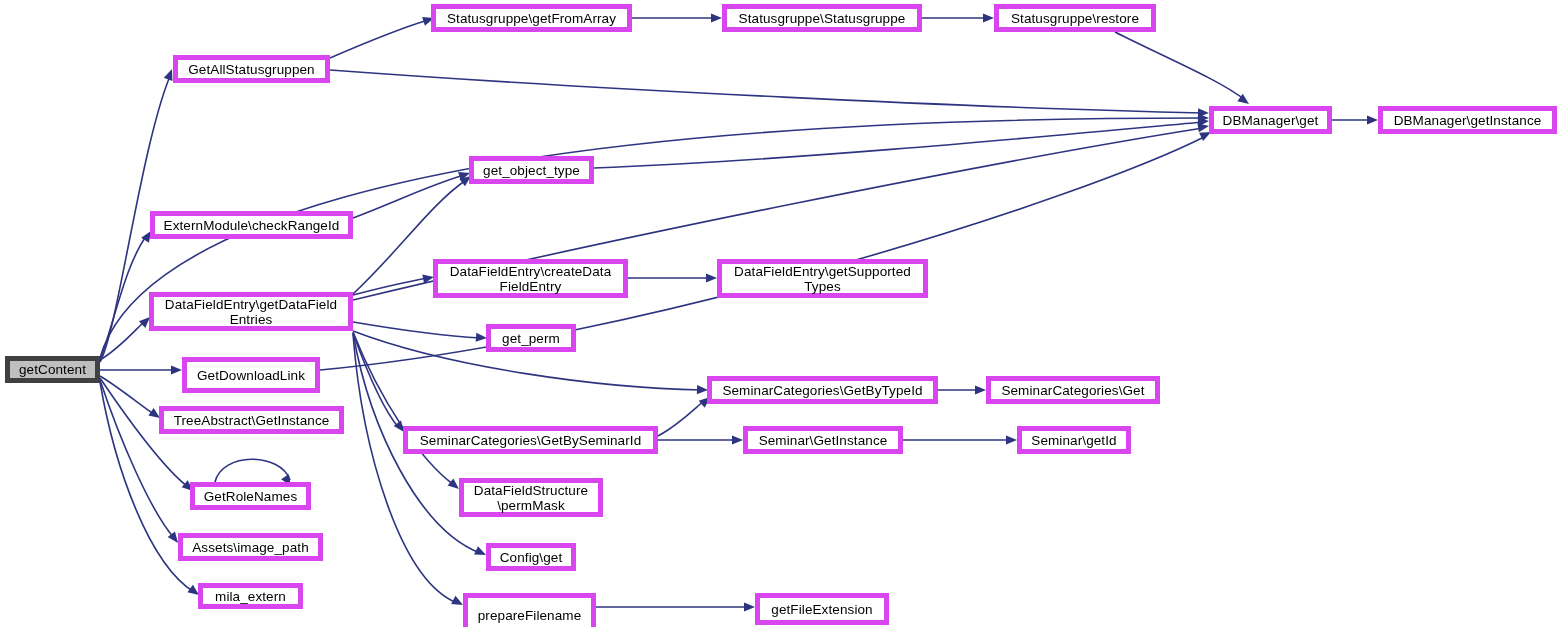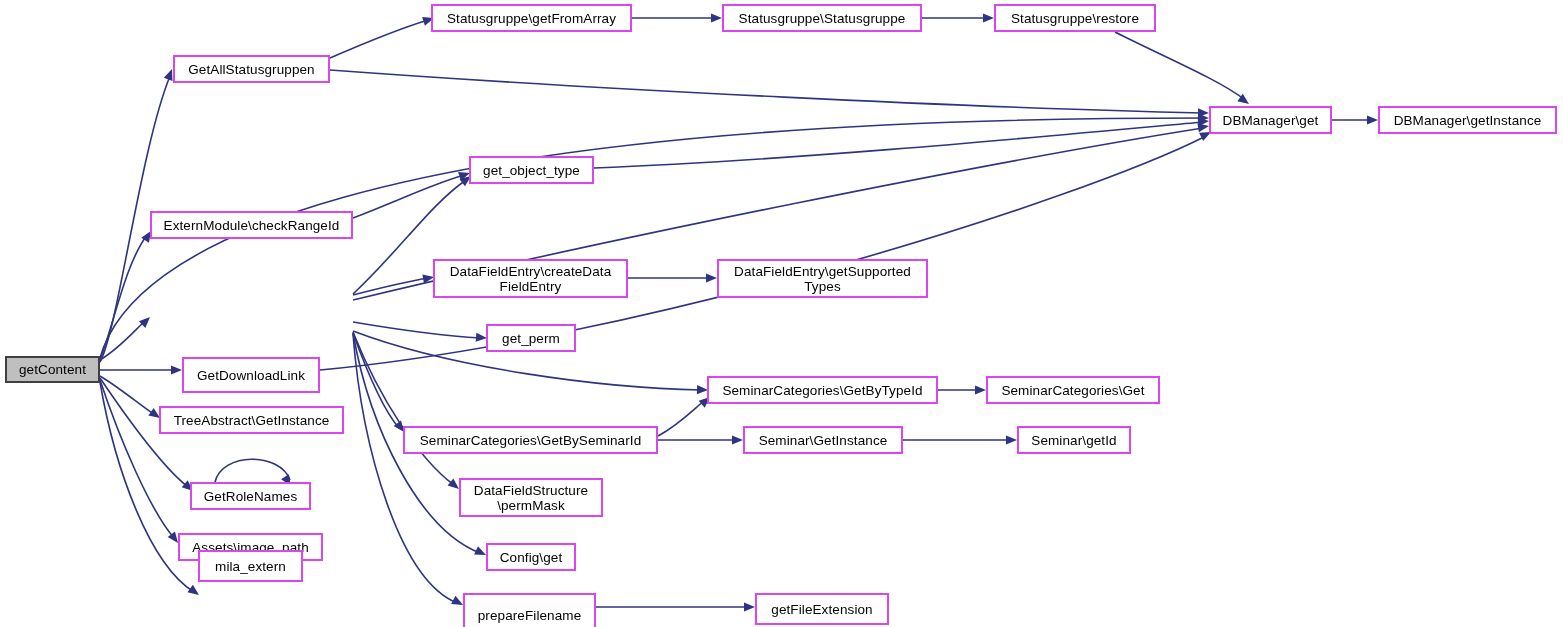--- a/index.html
+++ b/index.html
@@ -7,21 +7,21 @@
     position:relative;
     width:1563px;height:627px;
     background:#ffffff;
     font-family:"Liberation Sans","DejaVu Sans",sans-serif;
     overflow:hidden;
   }
   #edge-layer{position:absolute;left:0;top:0;width:1563px;height:627px;}
   .node{
     position:absolute;
     box-sizing:border-box;
-    border:2px solid #d946ef;
+    border:5px solid #d946ef;
     background:#ffffff;
     color:#000000;
     font-size:13.5px;
     line-height:15px;
     display:flex;
     align-items:center;
     justify-content:center;
     text-align:center;
     white-space:pre-line;
     z-index:5;
@@ -108,33 +108,35 @@
     </svg>
 <div class="node root" style="left: 5px; top: 356px; width: 95px; height: 27px;">getContent</div>
     <div class="node" style="left: 173px; top: 55px; width: 157px; height: 28px;">GetAllStatusgruppen</div>
     <div class="node" style="left: 431px; top: 4px; width: 201px; height: 28px;">Statusgruppe\getFromArray</div>
     <div class="node" style="left: 722px; top: 4px; width: 200px; height: 28px;">Statusgruppe\Statusgruppe</div>
     <div class="node" style="left: 994px; top: 4px; width: 162px; height: 28px;">Statusgruppe\restore</div>
     <div class="node" style="left: 1209px; top: 106px; width: 123px; height: 28px;">DBManager\get</div>
     <div class="node" style="left: 1378px; top: 106px; width: 179px; height: 28px;">DBManager\getInstance</div>
     <div class="node" style="left: 469px; top: 156px; width: 125px; height: 28px;">get_object_type</div>
     <div class="node" style="left: 150px; top: 211px; width: 203px; height: 28px;">ExternModule\checkRangeId</div>
+    <div class="node" style="left: 149px; top: 292px; width: 204px; height: 39px;">DataFieldEntry\getDataField
+Entries</div>
     <div class="node" style="left: 433px; top: 259px; width: 195px; height: 39px;">DataFieldEntry\createData
 FieldEntry</div>
     <div class="node" style="left: 717px; top: 259px; width: 211px; height: 39px;">DataFieldEntry\getSupported
 Types</div>
     <div class="node" style="left: 486px; top: 324px; width: 90px; height: 28px;">get_perm</div>
     <div class="node" style="left: 182px; top: 357px; width: 138px; height: 36px;">GetDownloadLink</div>
     <div class="node" style="left: 159px; top: 406px; width: 185px; height: 28px;">TreeAbstract\GetInstance</div>
     <div class="node" style="left: 707px; top: 376px; width: 231px; height: 28px;">SeminarCategories\GetByTypeId</div>
     <div class="node" style="left: 986px; top: 376px; width: 174px; height: 28px;">SeminarCategories\Get</div>
     <div class="node" style="left: 403px; top: 426px; width: 255px; height: 28px;">SeminarCategories\GetBySeminarId</div>
     <div class="node" style="left: 743px; top: 426px; width: 160px; height: 28px;">Seminar\GetInstance</div>
     <div class="node" style="left: 1017px; top: 426px; width: 114px; height: 28px;">Seminar\getId</div>
     <div class="node" style="left: 459px; top: 478px; width: 144px; height: 39px;">DataFieldStructure
 \permMask</div>
     <div class="node" style="left: 190px; top: 482px; width: 121px; height: 28px;">GetRoleNames</div>
     <div class="node" style="left: 178px; top: 533px; width: 145px; height: 28px;">Assets\image_path</div>
     <div class="node" style="left: 486px; top: 543px; width: 90px; height: 28px;">Config\get</div>
-    <div class="node" style="left: 198px; top: 550px; width: 105px; height: 32px;">mila_extern</div>
+    <div class="node" style="left: 198px; top: 583px; width: 105px; height: 26px;">mila_extern</div>
     <div class="node" style="left: 463px; top: 593px; width: 133px; height: 44px;">prepareFilename</div>
     <div class="node" style="left: 755px; top: 593px; width: 134px; height: 32px;">getFileExtension</div>
   </div>
 
 </body></html>

